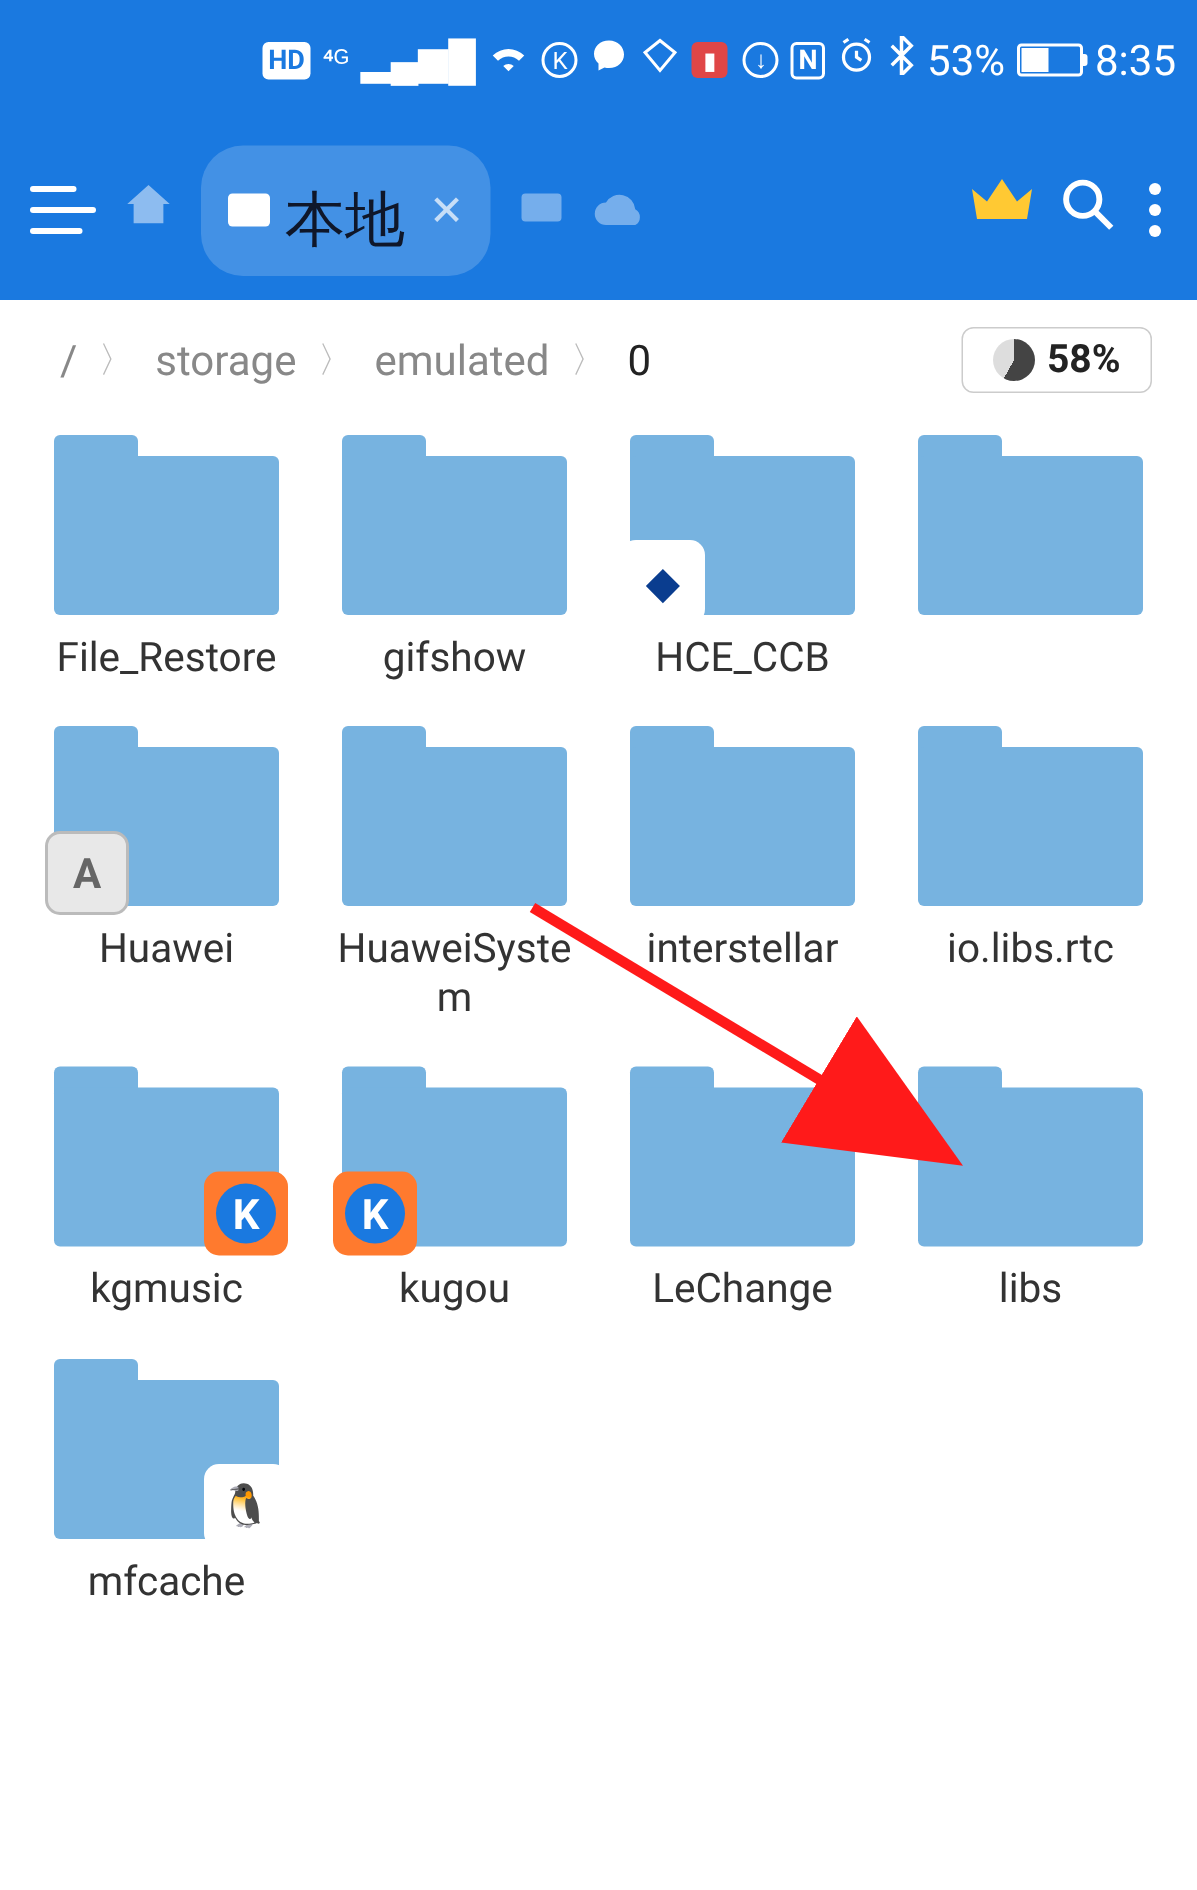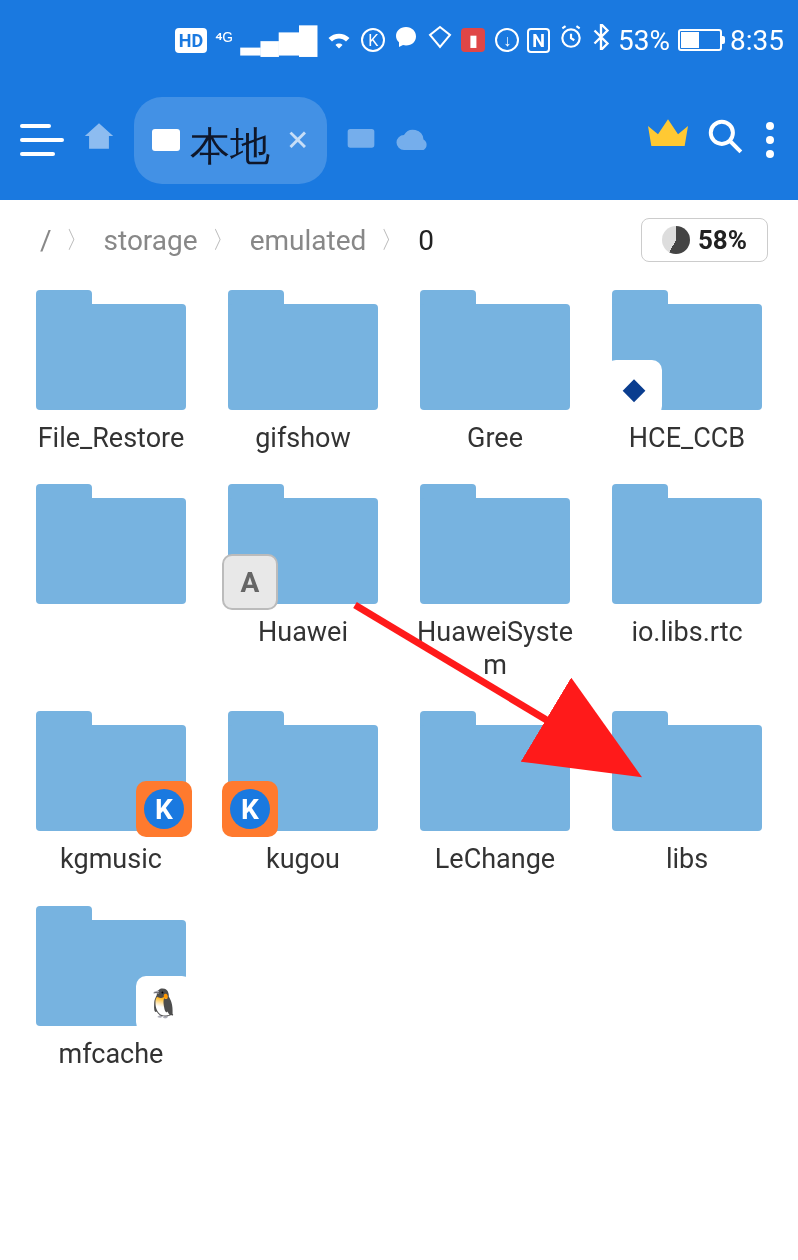--- a/index.html
+++ b/index.html
@@ -362,27 +362,20 @@
       <div class="folder">
         <div class="folder-tab"></div>
         <div class="folder-shape"></div>
       </div>
       <div class="item-label">gifshow</div>
     </div>
     <div class="item">
       <div class="folder">
         <div class="folder-tab"></div>
         <div class="folder-shape"></div>
-      </div>
-      <div class="item-label">Gree</div>
-    </div>
-    <div class="item">
-      <div class="folder">
-        <div class="folder-tab"></div>
-        <div class="folder-shape"></div>
         <div class="overlay-badge" style="background: rgb(255, 255, 255); color: rgb(10, 61, 143);">◆</div>
       </div>
       <div class="item-label">HCE_CCB</div>
     </div>
     <div class="item">
       <div class="folder">
         <div class="folder-tab"></div>
         <div class="folder-shape"></div>
       </div>
     </div>
@@ -393,20 +386,27 @@
         <div class="overlay-badge" style="background: rgb(232, 232, 232); color: rgb(102, 102, 102); border: 2px solid rgb(187, 187, 187);">A</div>
       </div>
       <div class="item-label">Huawei</div>
     </div>
     <div class="item">
       <div class="folder">
         <div class="folder-tab"></div>
         <div class="folder-shape"></div>
       </div>
       <div class="item-label">HuaweiSystem</div>
+    </div>
+    <div class="item">
+      <div class="folder">
+        <div class="folder-tab"></div>
+        <div class="folder-shape"></div>
+      </div>
+      <div class="item-label">interstellar</div>
     </div>
     <div class="item">
       <div class="folder">
         <div class="folder-tab"></div>
         <div class="folder-shape"></div>
       </div>
       <div class="item-label">io.libs.rtc</div>
     </div>
     <div class="item">
       <div class="folder">

